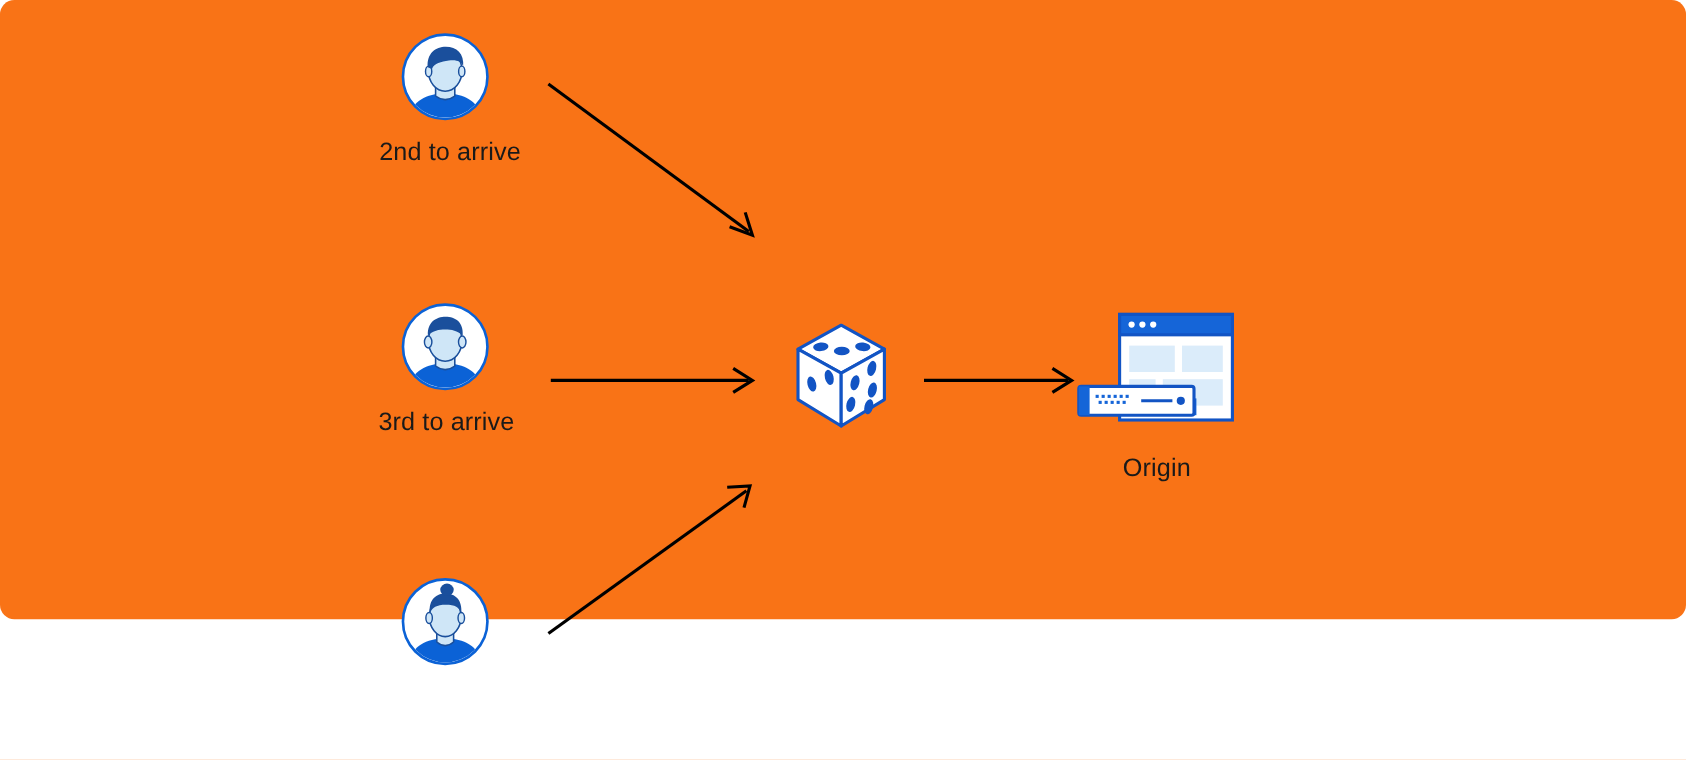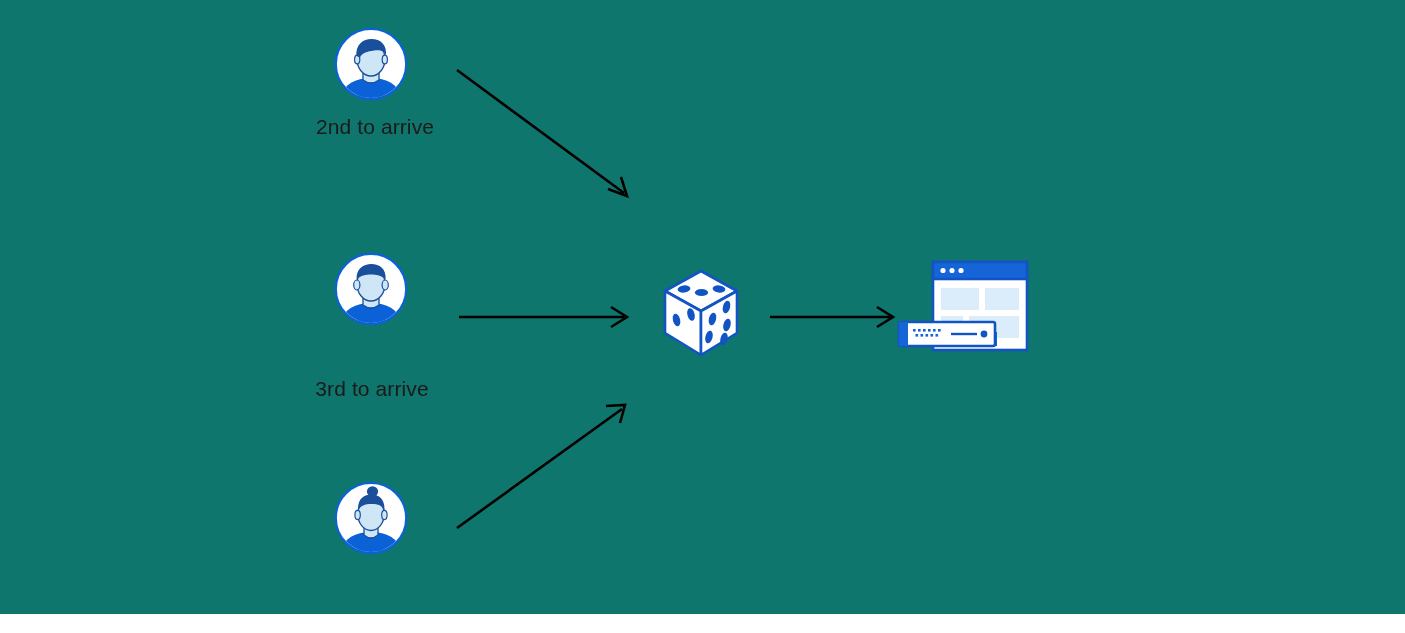--- a/index.html
+++ b/index.html
@@ -10,22 +10,23 @@
   body {
     font-family: "Liberation Sans", sans-serif;
     width: 1405px;
     height: 633px;
     overflow: hidden;
     position: relative;
   }
   #canvas {
     position: relative;
     width: 1405px;
-    height: 614px;
-    background: #0f766e;
+    height: 516px;
+    background: #f97316;
+    border-radius: 12px;
   }
   .label {
     position: absolute;
     font-size: 21px;
     color: #1a1a1a;
     white-space: nowrap;
     text-align: center;
     font-family: "Liberation Sans", sans-serif;
     letter-spacing: 0.1px;
   }
@@ -108,21 +109,21 @@
         <path d="M30 40 L30 54 Q38 60 46 54 L46 40 Z" fill="#cfe6f7" stroke="#1a4f9c" stroke-width="1.3"></path>
         <ellipse cx="38" cy="33" rx="14" ry="17" fill="#cfe6f7" stroke="#1a4f9c" stroke-width="1.3"></ellipse>
         <ellipse cx="23.8" cy="34" rx="3.1" ry="5" fill="#cfe6f7" stroke="#1a4f9c" stroke-width="1.2"></ellipse>
         <ellipse cx="52.2" cy="34" rx="3.1" ry="5" fill="#cfe6f7" stroke="#1a4f9c" stroke-width="1.2"></ellipse>
 
         <path d="M23.6 28.5 C23 17.5 30.5 13 38.3 13 C46.5 13 53.4 17.5 52.6 28.5
                  C48 24.5 43.5 23.6 38 23.6 C32.5 23.6 28 24.5 23.6 28.5 Z" fill="#1a4f9c"></path>
       </g>
     </svg>
   </div>
-  <div class="label" style="left:272px; top:340px; width:200px;margin-top:37px;">3rd to arrive</div>
+  <div class="label" style="left:272px; top:340px; width:200px;">3rd to arrive</div>
 
   <div class="avatar-wrap" style="left:333px; top:480px;">
     <svg width="76" height="76" viewBox="0 0 76 76">
       <defs>
         <clipPath id="clipC">
             <circle cx="38" cy="38" r="34"></circle>
           </clipPath>
       </defs>
       <circle cx="38" cy="38" r="35.2" fill="#ffffff" stroke="#0b62d6" stroke-width="2.2"></circle>
       <g clip-path="url(#clipC)">
@@ -198,14 +199,15 @@
           <rect x="25.5" y="76" width="2.6" height="2.6"></rect>
           <rect x="30.5" y="76" width="2.6" height="2.6"></rect>
           <rect x="35.5" y="76" width="2.6" height="2.6"></rect>
           <rect x="40.5" y="76" width="2.6" height="2.6"></rect>
         </g>
         <line x1="56" y1="76" x2="82" y2="76" stroke="#1254c4" stroke-width="2.4"></line>
         <circle cx="89" cy="76" r="3.4" fill="#1254c4"></circle>
       </g>
     </svg>
   </div>
+  <div class="label" style="left:889px; top:379px; width:150px;">Origin</div>
 
 </div>
 
 </body></html>

